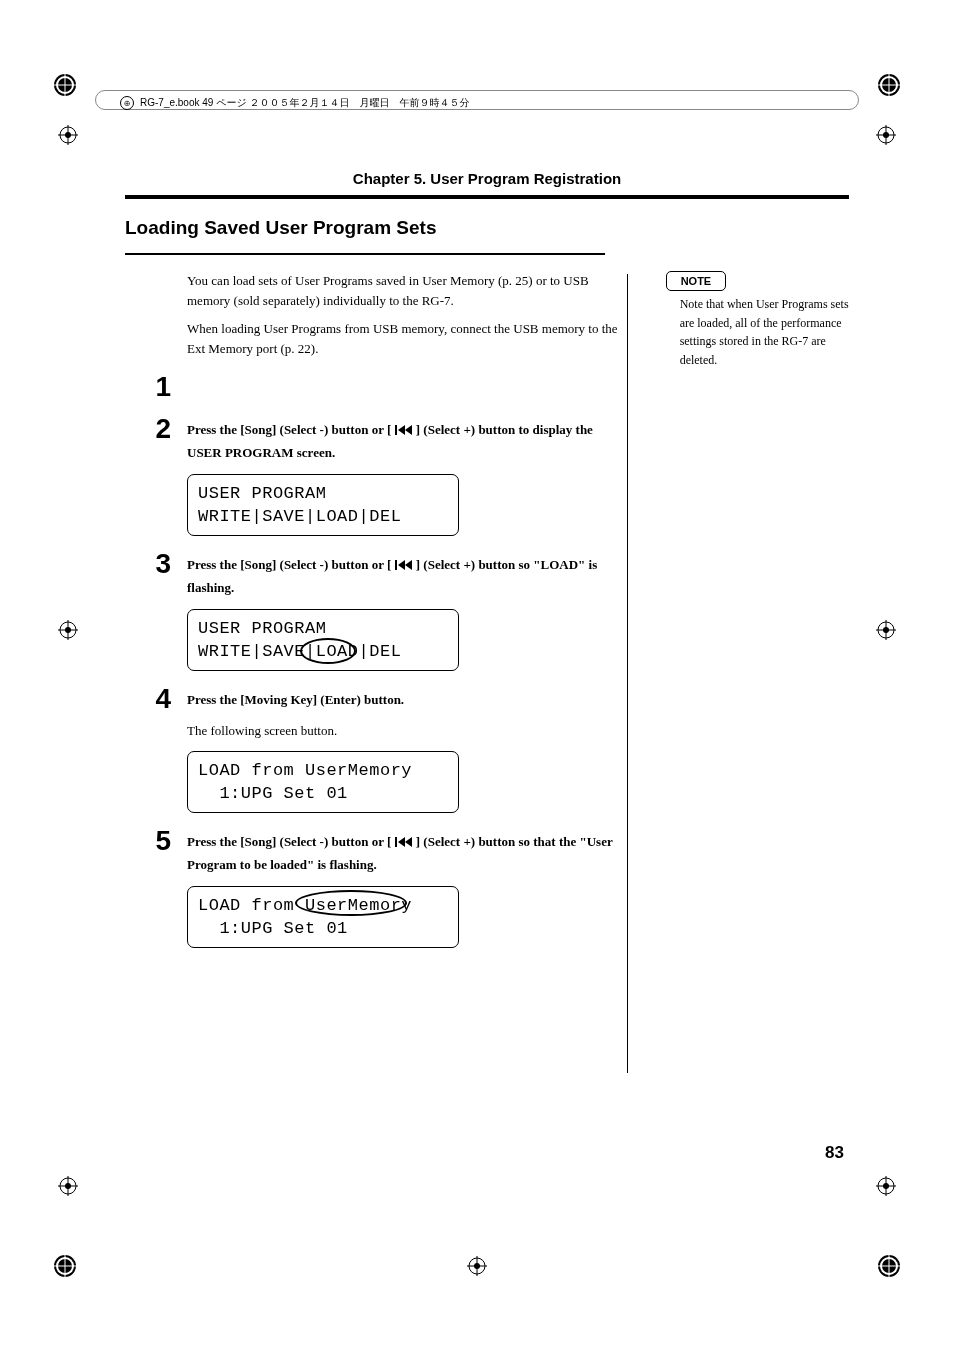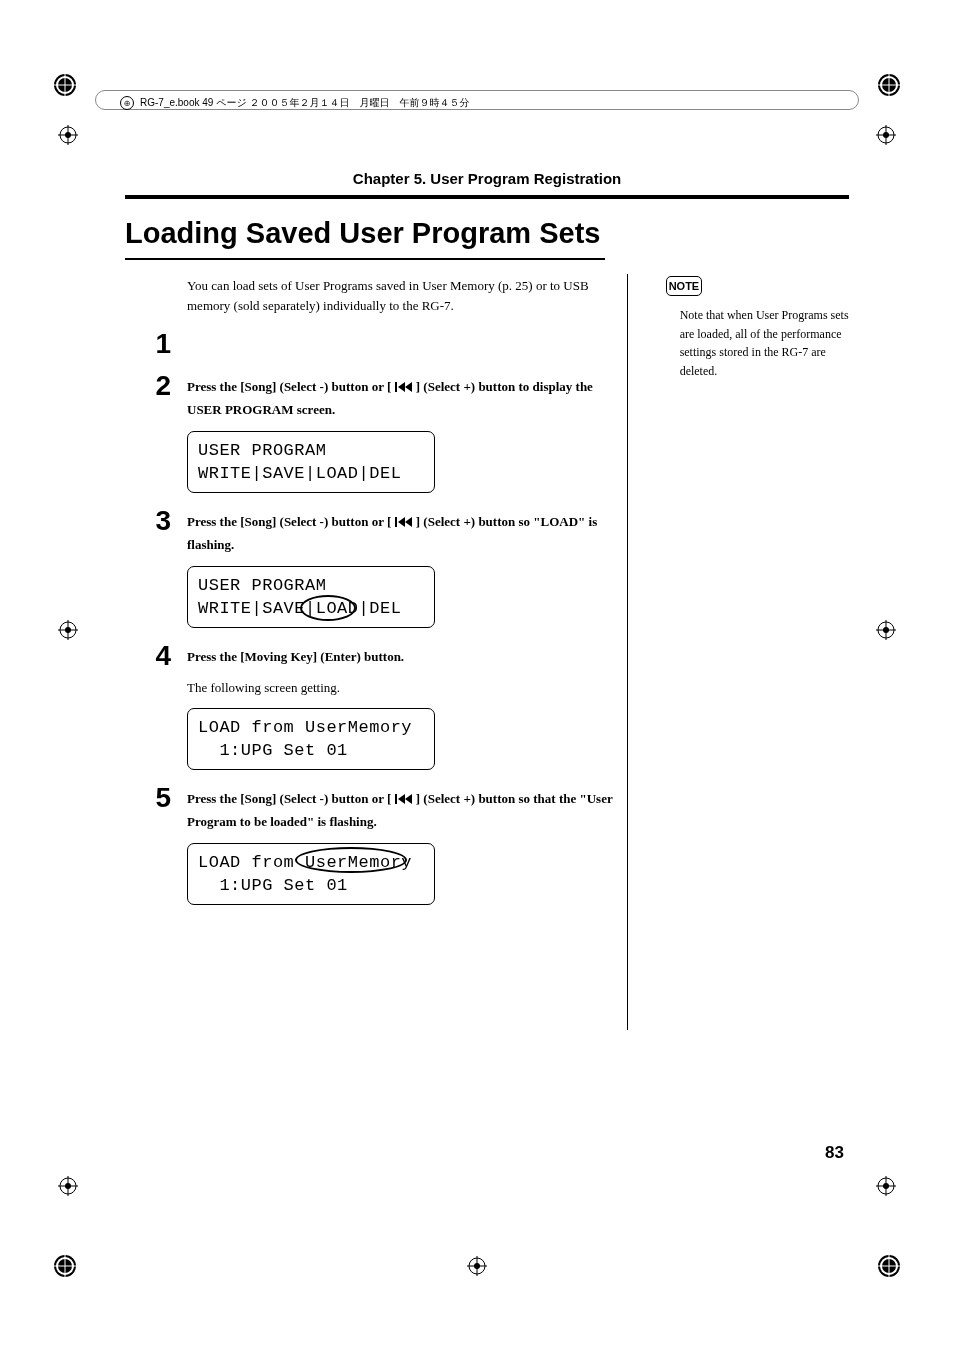--- a/index.html
+++ b/index.html
@@ -78,22 +78,22 @@
       margin-bottom: 8px;
     }
     .thick-rule {
       height: 4px;
       background: #000;
       margin-bottom: 18px;
     }
     .section-title {
       font-family: Arial, sans-serif;
       font-weight: bold;
-      font-size: 29px;
-      margin-bottom: 8px;
+      font-size: 19px;
+      margin-bottom: 14px;
     }
     .title-rule {
       height: 1.5px;
       background: #000;
       width: 480px;
       margin-bottom: 16px;
     }
     .two-col {
       display: flex;
       gap: 45px;
@@ -135,45 +135,45 @@
       padding-top: 4px;
     }
     .rewind-icon {
       display: inline-block;
       vertical-align: middle;
     }
     .lcd-box {
       margin-left: 62px;
       margin-top: 10px;
       margin-bottom: 10px;
-      width: 248px;
+      width: 272px;
       height: 62px;
       border: 1.5px solid #000;
       border-radius: 7px;
       padding: 8px 10px;
       font-family: 'Courier New', monospace;
       font-size: 17px;
       letter-spacing: 0.5px;
       line-height: 1.35;
       position: relative;
     }
     .lcd-circle {
       position: absolute;
       border: 2.5px solid #000;
       border-radius: 50%;
     }
     .note-box {
       border: 1.5px solid #000;
       border-radius: 5px;
       display: inline-block;
-      padding: 1px 2px;
+      padding: 1px 14px;
       font-family: Arial, sans-serif;
       font-weight: bold;
       font-size: 11px;
-      margin-bottom: 10px;
+      margin-bottom: 4px;
     }
     .note-text {
       font-size: 12px;
       line-height: 1.55;
       margin-left: 14px;
     }
     .vertical-divider {
       position: absolute;
       left: 502px;
       top: 57px;
@@ -304,20 +304,21 @@
 
   <div style="position:relative">
     <div class="vertical-divider"></div>
 
     <h1 class="section-title">Loading Saved User Program Sets</h1>
     <div class="title-rule"></div>
 
     <div class="two-col">
       <div class="main-col">
         <p class="intro">You can load sets of User Programs saved in User Memory (p. 25) or to USB memory (sold separately) individually to the RG-7.</p>
+        <p class="intro">When loading User Programs from USB memory, connect the USB memory to the Ext Memory port (p. 22).</p>
 
         <div class="step">
           <div class="step-num">1</div>
         </div>
 
         <div class="step">
           <div class="step-num">2</div>
           <div class="step-text">
             <span>Press the [Song] (Select -) button or [ </span><span class="rewind-icon"><svg width="18" height="10" viewBox="0 0 18 10">
                   <rect x="0" y="0" width="2" height="10" fill="#000"></rect>
@@ -346,21 +347,21 @@
         <div class="lcd-box">
           <div>USER PROGRAM</div>
           <div>WRITE|SAVE|LOAD|DEL</div>
           <div class="lcd-circle" style="width:56px;height:26px;left:112px;top:28px;"></div>
         </div>
 
         <div class="step">
           <div class="step-num">4</div>
           <div class="step-text">Press the [Moving Key] (Enter) button.</div>
         </div>
-        <p class="sub-text">The following screen getting.</p>
+        <p class="sub-text">The following screen button.</p>
 
         <div class="lcd-box">
           <div>LOAD from UserMemory</div>
           <div style="white-space:pre">  1:UPG Set 01</div>
         </div>
 
         <div class="step">
           <div class="step-num">5</div>
           <div class="step-text">
             <span>Press the [Song] (Select -) button or [ </span><span class="rewind-icon"><svg width="18" height="10" viewBox="0 0 18 10">

